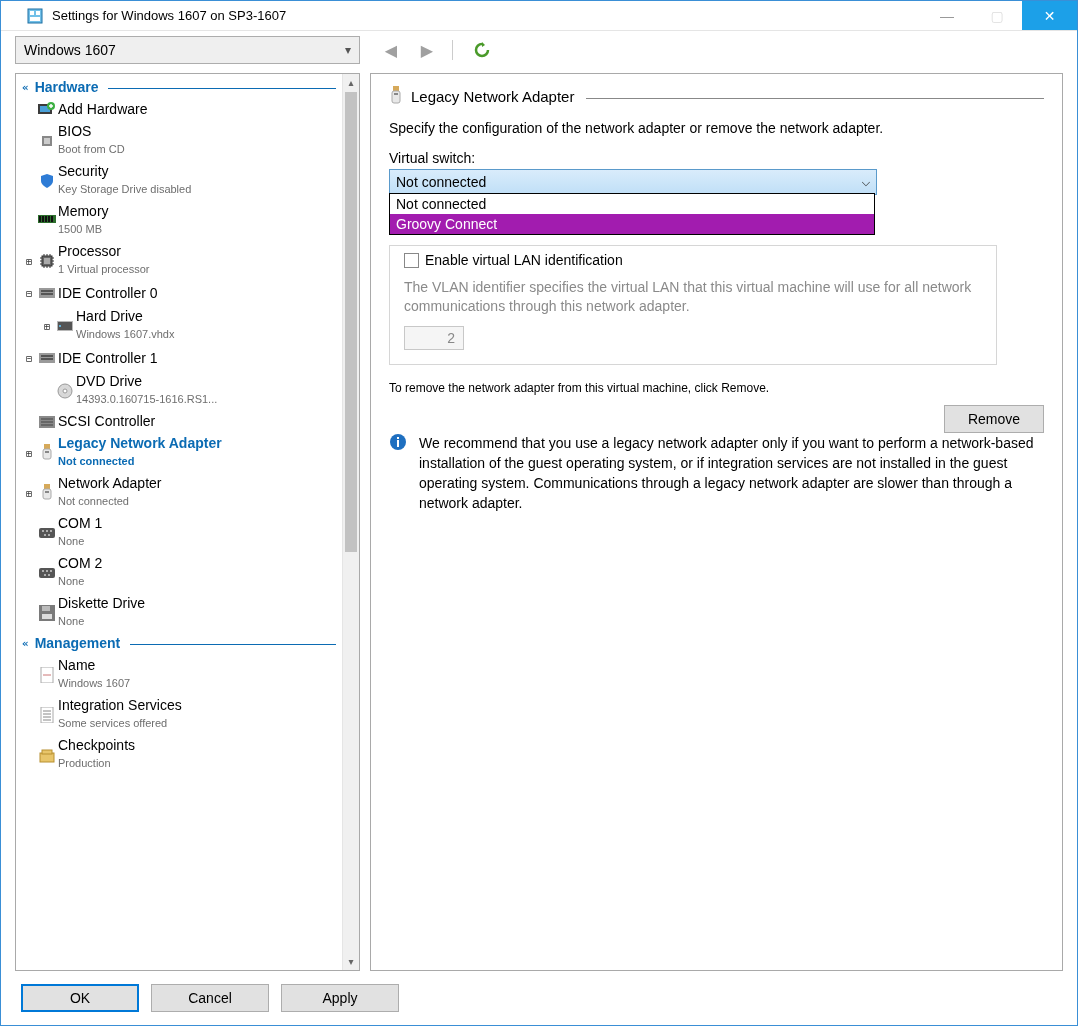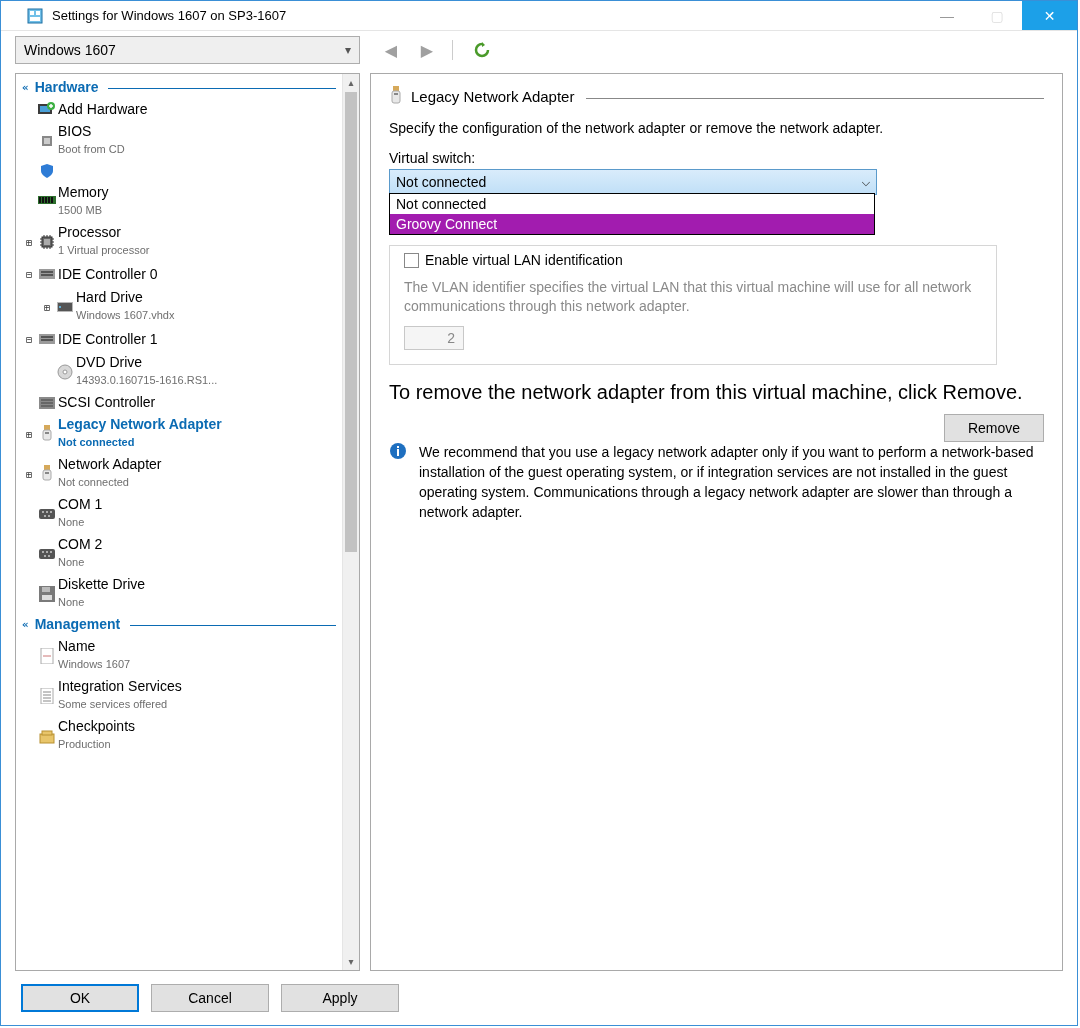--- a/index.html
+++ b/index.html
@@ -46,21 +46,21 @@
 .combo { height:26px; border:1px solid #5a9acb; background: linear-gradient(#d9ecfb,#c0dff7); display:flex; align-items:center; padding:0 6px; font-size:14px; justify-content:space-between; width:488px;}
 .combo .chev { font-size:11px; color:#333;}
 .dropdown-list { position:absolute; border:1px solid #000; background:#fff; width:486px; top:119px; left:18px; z-index:5;}
 .dd-item { padding:2px 6px; font-size:14px;}
 .dd-item.hl { background:#a21caf; color:#fff;}
 .group { border:1px solid #d6d6d6; margin-top:50px; padding: 6px 14px 14px 14px; width:608px;}
 .group-chk { display:flex; align-items:center; gap:6px; font-size:14px; color:#000; margin-bottom:10px;}
 .chkbox { width:15px; height:15px; border:1px solid #888; background:#fff;}
 .group-desc { font-size:14px; color:#8a8a8a; line-height:19px; margin-bottom:10px;}
 .vlan-input { width:60px; height:24px; border:1px solid #c8c8c8; background:#f5f5f5; text-align:right; padding:2px 8px; font-size:14px; color:#888;}
-.remove-line { font-size:20px; margin-top:16px; margin-bottom:10px;}
+.remove-line { font-size:12px; margin-top:16px; margin-bottom:10px;}
 .remove-btn { float:right; width:100px; height:28px; border:1px solid #adadad; background:#e1e1e1; font-size:14px;}
 .info-row { display:flex; gap:10px; margin-top:29px; clear:both;}
 .info-icon { width:20px; flex-shrink:0;}
 .info-text { font-size:14px; line-height:20px;}
 .footer { height:54px; border-top: 0px; display:flex; justify-content:flex-start; align-items:center; gap:12px; padding: 0 20px;}
 .btn { width:118px; height:28px; border:1px solid #adadad; background:#e1e1e1; font-size:14px;}
 .btn.primary { border:2px solid #0078d7;}
 svg { display:block;}
 </style>
 </head>
@@ -138,20 +138,24 @@
             </div>
         </div>
 
         <div class="tree-row">
           <span class="tree-exp"></span>
           <span class="tree-icon">
               <svg width="16" height="16">
                 <path d="M8 1 L14 3 V8 C14 12 8 15 8 15 C8 15 2 12 2 8 V3 Z" fill="#2e7cd6"></path>
               </svg>
             </span>
+          <div class="tree-text">
+              <div class="tree-label">Security</div>
+              <div class="tree-sub">Key Storage Drive disabled</div>
+            </div>
         </div>
 
         <div class="tree-row">
           <span class="tree-exp"></span>
           <span class="tree-icon">
               <svg width="18" height="12">
                 <rect width="18" height="8" fill="#2c6e2c"></rect>
                 <rect x="1" y="1" width="2" height="6" fill="#111"></rect>
                 <rect x="4" y="1" width="2" height="6" fill="#111"></rect>
                 <rect x="7" y="1" width="2" height="6" fill="#111"></rect>

